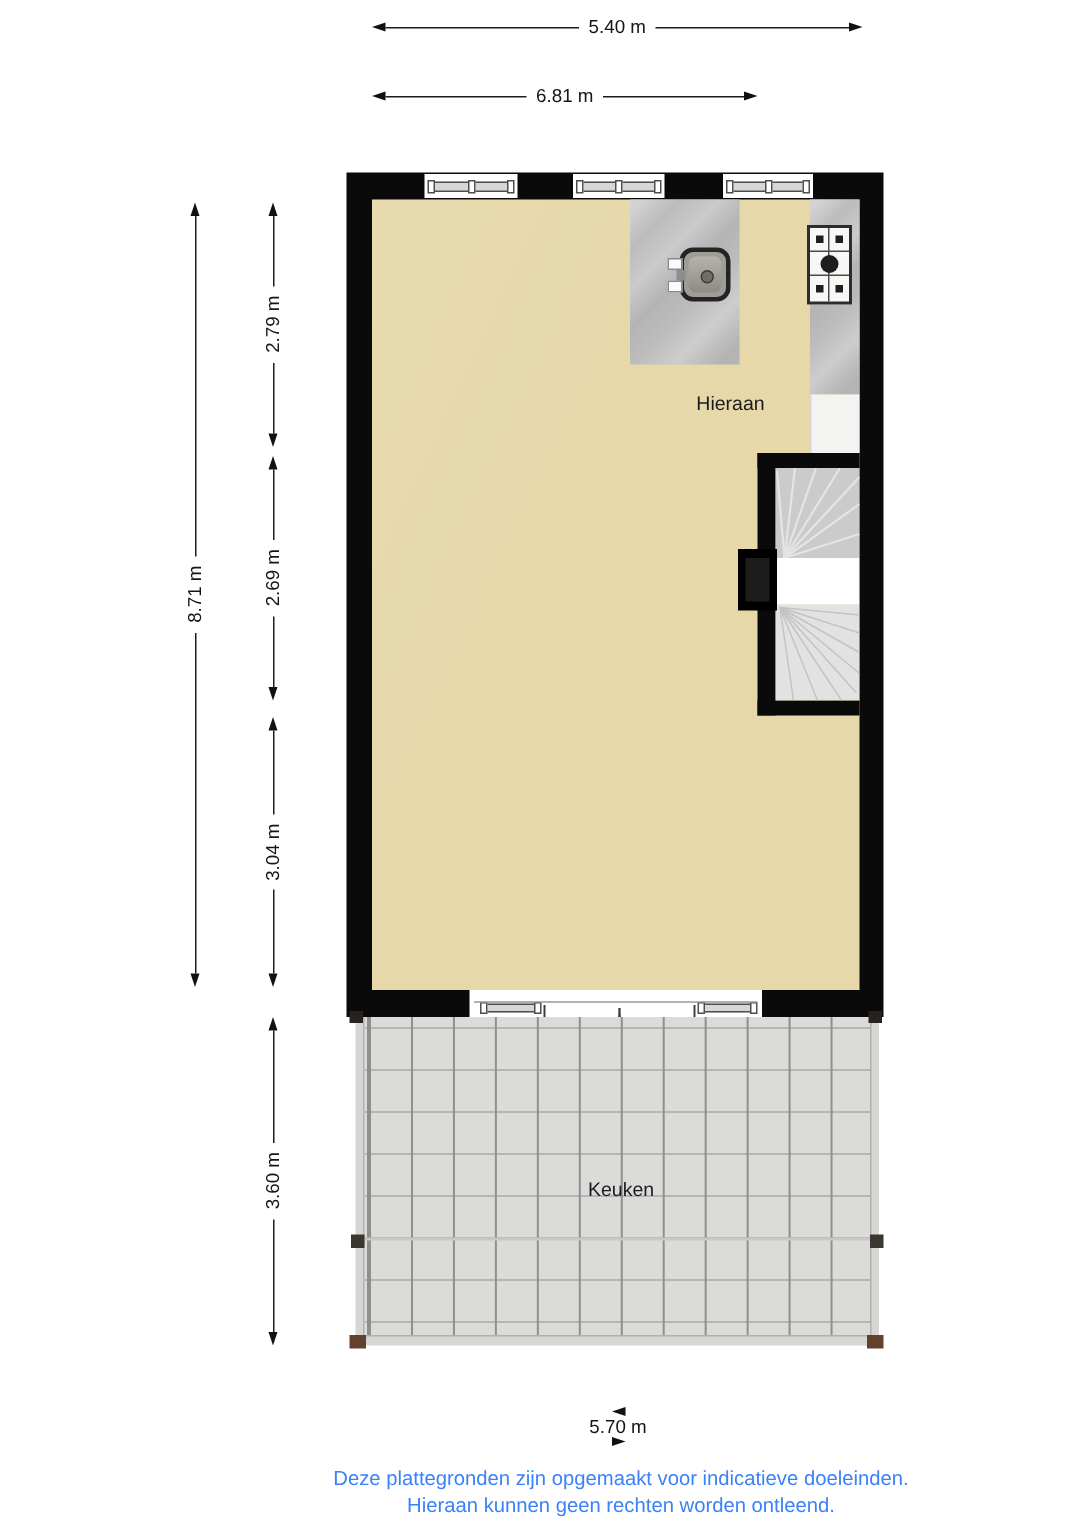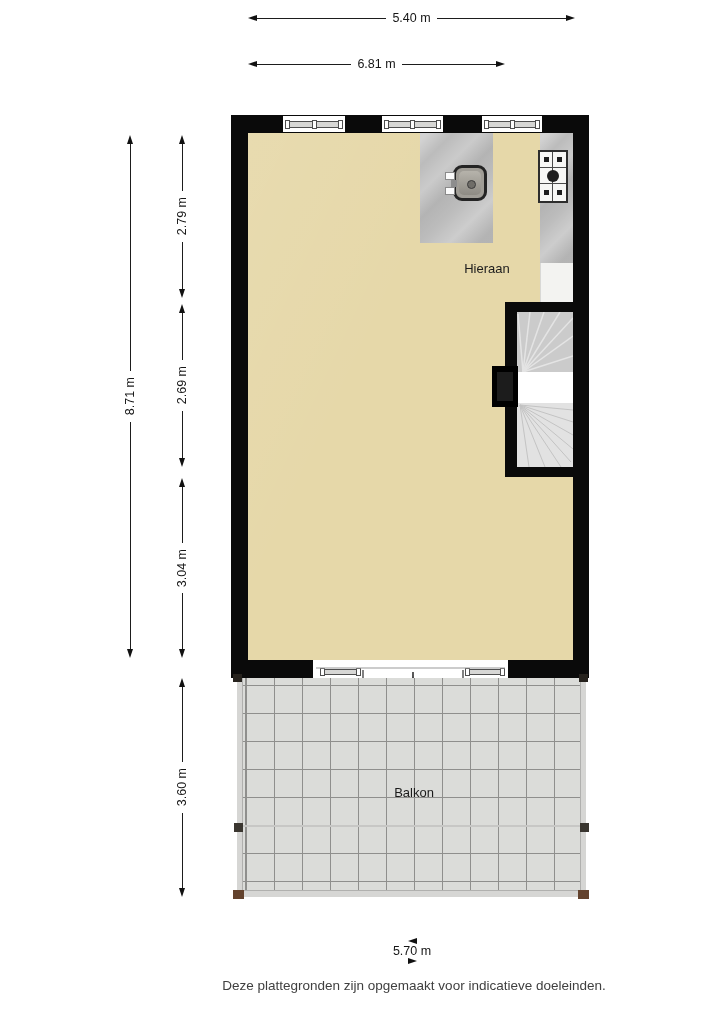--- a/index.html
+++ b/index.html
@@ -76,21 +76,21 @@
     background-position:3px 7px;
   }
   .rail-l { position:absolute; left:0; top:0; bottom:7px; width:6px; background:#d6d6d4; border-right:1px solid #b0b0ae; box-sizing:border-box; }
   .rail-r { position:absolute; right:0; top:0; bottom:7px; width:6px; background:#d6d6d4; border-left:1px solid #b0b0ae; box-sizing:border-box; }
   .rail-b { position:absolute; left:0; right:0; bottom:0; height:7px; background:#d6d6d4; border-top:1px solid #b0b0ae; box-sizing:border-box; }
   .post { position:absolute; }
 
   
   .room-label { position:absolute; color:#1b1b1b; font-size:13px; text-align:center; line-height:17px; }
 
-  .footer { position:absolute; left:104px; top:977px; width:620px; text-align:center; font-size:13.5px; line-height:18px; color:#404040; }
+  .footer { position:absolute; left:104px; top:977px; width:620px; text-align:center; font-size:13.5px; line-height:18px; color:#3b82f6; }
 </style>
 </head>
 <body>
 
 <div class="plan">
 
   <div class="dim dim-h" style="left:248px; top:11px; width:327px;">
     <span class="ah ah-l"></span>
       <span class="ln"></span>
       <span class="lbl">5.40 m</span>
@@ -233,27 +233,28 @@
     <div class="abs" style="left:6px; right:6px; top:147px; height:2px; background:#c7c7c5;"></div>
     <div class="post" style="left:-4px; top:-4px; width:9px; height:8px; background:#26221d;"></div>
     <div class="post" style="left:342px; top:-4px; width:9px; height:8px; background:#26221d;"></div>
     <div class="post" style="left:-3px; top:145px; width:9px; height:9px; background:#3a3630;"></div>
     <div class="post" style="left:343px; top:145px; width:9px; height:9px; background:#3a3630;"></div>
     <div class="post" style="left:-4px; top:212px; width:11px; height:9px; background:#63422d;"></div>
     <div class="post" style="left:341px; top:212px; width:11px; height:9px; background:#63422d;"></div>
   </div>
 
   <div class="room-label" style="left:447px; top:260px; width:80px;">Hieraan</div>
-  <div class="room-label" style="left:374px; top:784px; width:80px;">Balkon</div>
+  <div class="room-label" style="left:374px; top:784px; width:80px;">Keuken</div>
 
   <div class="dim dim-h" style="left:240px; top:938px; width:344px;flex-direction:column;">
     <span class="ah ah-l"></span>
       <span class="ln"></span>
       <span class="lbl">5.70 m</span>
       <span class="ln"></span>
       <span class="ah ah-r"></span>
   </div>
 
   <div class="footer">
     <div>Deze plattegronden zijn opgemaakt voor indicatieve doeleinden.</div>
+    <div>Hieraan kunnen geen rechten worden ontleend.</div>
   </div>
 
 </div>
 
 </body></html>

